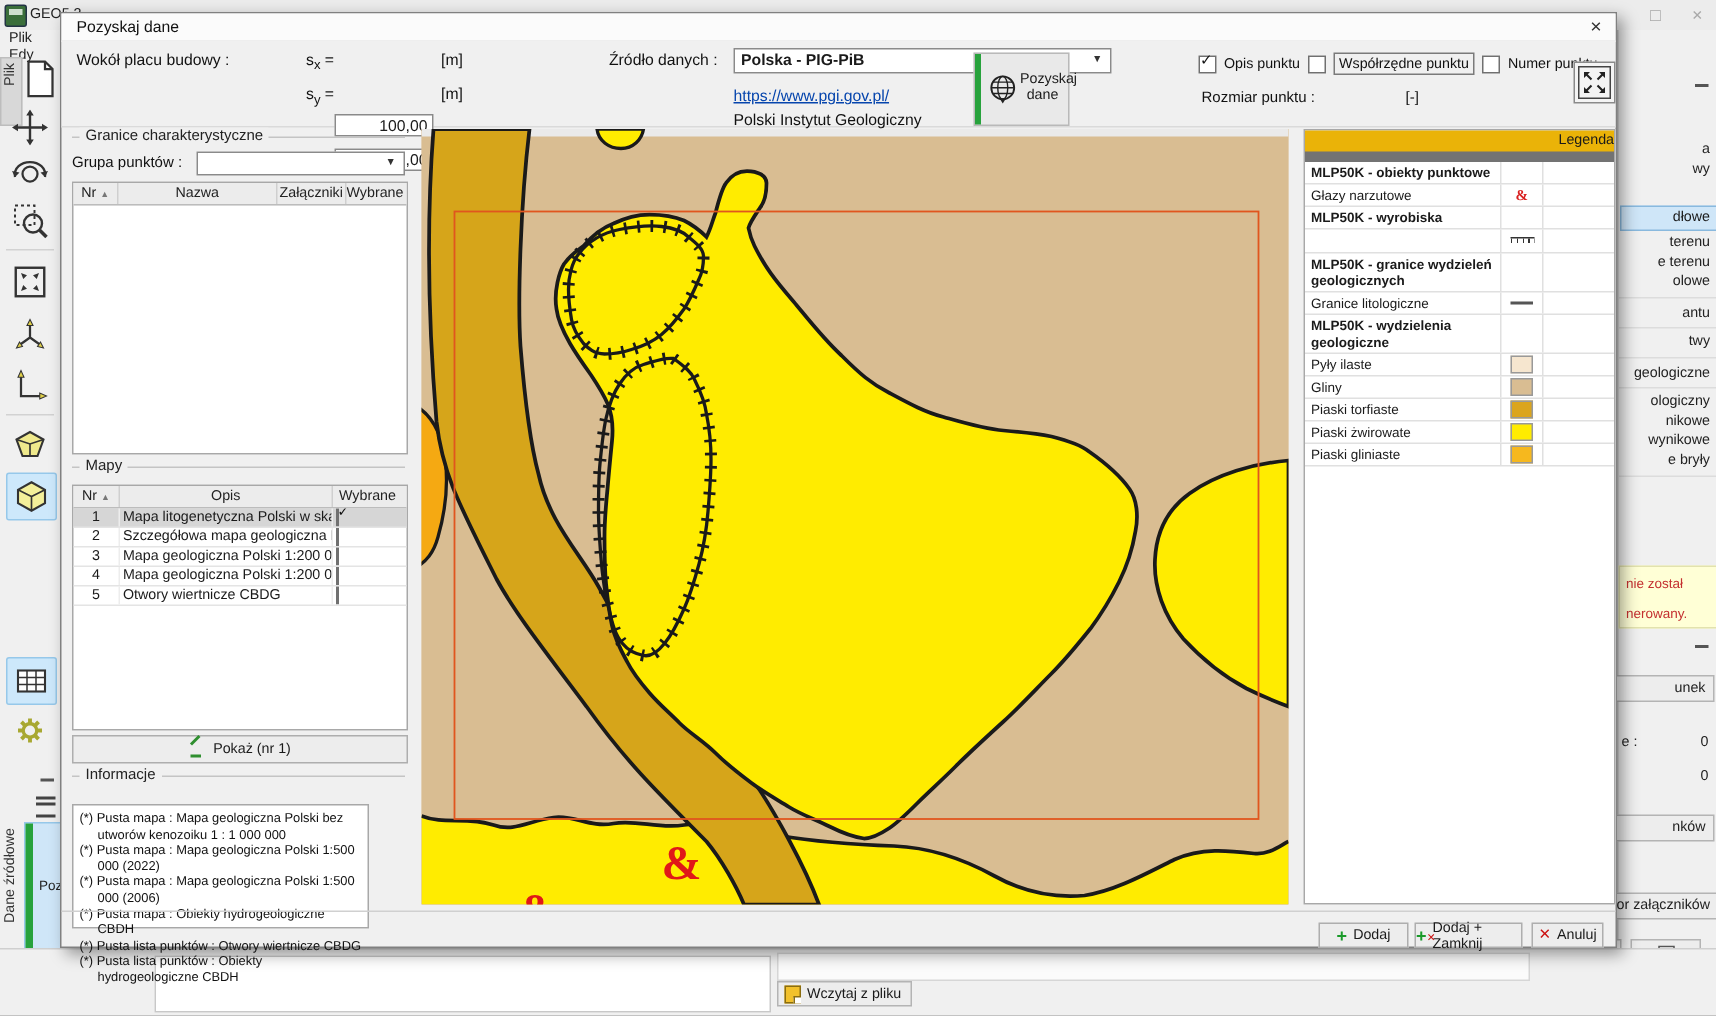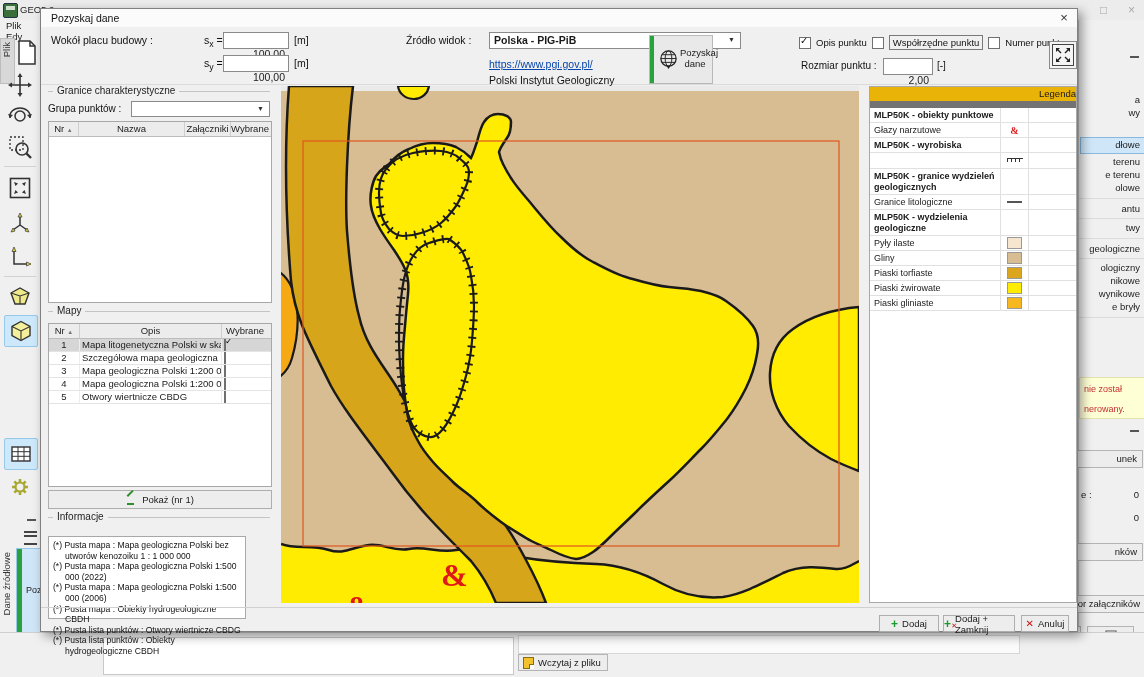--- a/index.html
+++ b/index.html
@@ -56,21 +56,21 @@
   .loadico{width:9px;height:10px;background:#f2c12c;border:1px solid #8a6d10;position:relative;}
   .loadico::after{content:"";position:absolute;right:-1px;bottom:-1px;width:4px;height:4px;background:#fff;border-left:1px solid #8a6d10;border-top:1px solid #8a6d10;}
   
   #dialog{left:40px;top:8px;width:1038px;height:624px;background:#f0f0f0;border:1px solid #808080;
     box-shadow:4px 4px 10px rgba(0,0,0,.4);box-sizing:border-box;}
   #dlg-titlebar{left:0;top:0;width:1036px;height:18px;background:#fbfbfb;border-bottom:1px solid #e0e0e0;}
   #dlg-title{left:10px;top:3px;font-size:10.5px;color:#111;}
   #dlg-close{left:1014px;top:1px;width:18px;height:15px;text-align:center;font-size:13px;color:#333;cursor:default;}
   #dlg-params{left:0;top:18px;width:1036px;height:57px;border-bottom:1px solid #dadada;background:#f0f0f0;}
   .lbl{font-size:10.5px;color:#111;white-space:nowrap;}
-  .inp{background:#fff;border:1px solid #8a8a8a;font-size:10.5px;text-align:right;padding:15px 3px 0 0;box-sizing:border-box;}
+  .inp{background:#fff;border:1px solid #8a8a8a;font-size:10.5px;text-align:right;padding:1px 3px 0 0;box-sizing:border-box;margin-top:44px;}
   .sel{background:#fff;border:1px solid #8a8a8a;font-size:10.5px;padding:1px 0 0 4px;box-sizing:border-box;font-weight:bold;}
   .selarrow{position:absolute;right:5px;top:3px;font-size:7px;color:#333;}
   a.link{font-size:10.5px;color:#0645ad;text-decoration:underline;}
   #fetchbtn{left:608px;top:8px;width:62px;height:47px;background:#e9e9e9;border:1px solid #b9b9b9;}
   #fetchbtn .stripe{position:absolute;left:0;top:0;width:4px;height:100%;background:#27a23c;}
   #fetchbtn .glb{position:absolute;left:8px;top:13px;}
   #fetchbtn .txt{position:absolute;left:30px;top:11px;width:30px;font-size:9.5px;line-height:11px;text-align:center;}
   .cbrow{display:flex;align-items:center;gap:5px;font-size:9.5px;}
   .cb{width:10px;height:10px;background:#fff;border:1px solid #707070;position:relative;flex:0 0 auto;}
   .cb span{position:absolute;left:0px;top:-3px;font-size:10px;color:#111;}
@@ -291,21 +291,21 @@
 
     <div class="abs" id="dlg-params">
       <span class="abs lbl" style="left:10px;top:7px;">Wokół placu budowy :</span>
       <span class="abs lbl" style="left:163px;top:7px;"><span>s</span><sub>x</sub> <span>=</span></span>
       <div class="abs inp" style="left:182px;top:5px;width:66px;height:15px;">100,00</div>
       <span class="abs lbl" style="left:253px;top:7px;">[m]</span>
       <span class="abs lbl" style="left:163px;top:30px;"><span>s</span><sub>y</sub> <span>=</span></span>
       <div class="abs inp" style="left:182px;top:28px;width:66px;height:15px;">100,00</div>
       <span class="abs lbl" style="left:253px;top:30px;">[m]</span>
 
-      <span class="abs lbl" style="left:365px;top:7px;">Źródło widok :</span>
+      <span class="abs lbl" style="left:365px;top:7px;">Źródło danych :</span>
       <div class="abs sel" style="left:448px;top:5px;width:252px;height:17px;">
         <span>Polska - PIG-PiB</span>
         <span class="selarrow">▼</span>
       </div>
       <a class="abs link" style="left:448px;top:31px;">https://www.pgi.gov.pl/</a>
       <span class="abs lbl" style="left:448px;top:47px;">Polski Instytut Geologiczny</span>
 
       <div class="abs" id="fetchbtn">
         <div class="stripe"></div>
         <svg class="glb" width="21" height="21" viewBox="0 0 22 22">

